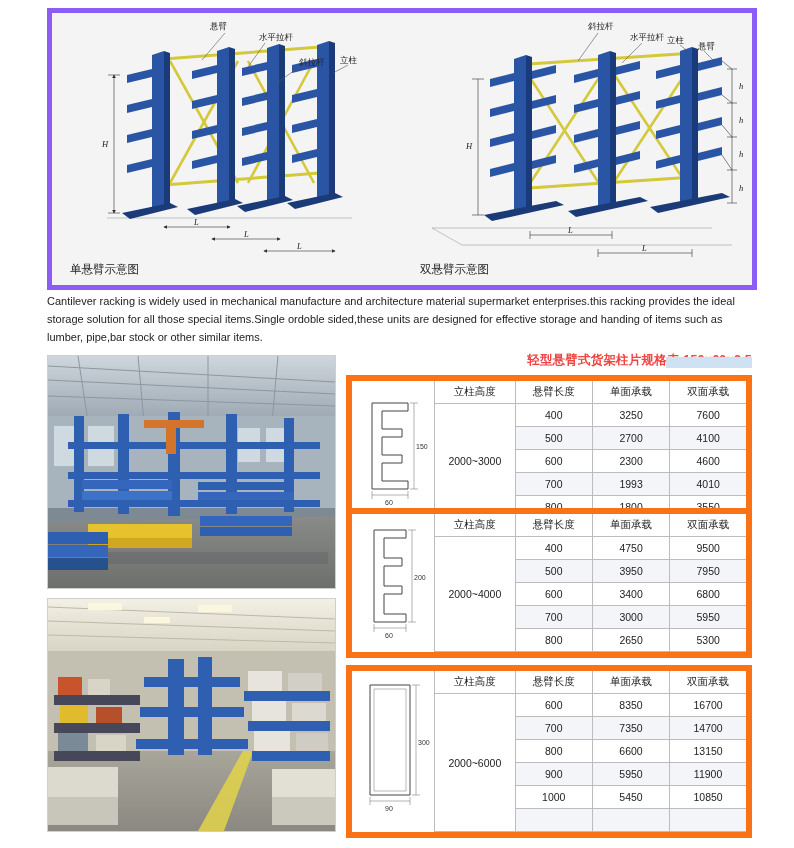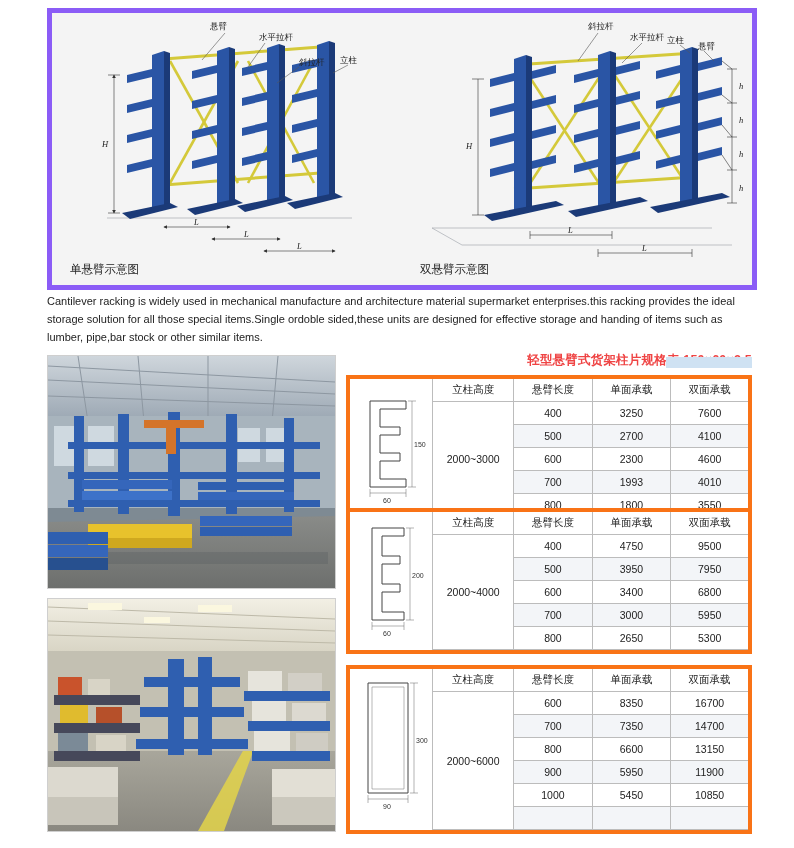--- a/index.html
+++ b/index.html
@@ -54,21 +54,21 @@
     text-align:right;
   }
   .title-bar{
     position:absolute;right:0;top:5px;height:11px;width:86px;
     background:#cfe2f3;
   }
   .block1 .title-bar{width:86px;}
   .block2 .title-bar{width:76px;}
   .block3 .title-bar{width:76px;}
 
-  .tbl-wrap{display:flex;border:4px solid #f97316;background:#fde047;}
+  .tbl-wrap{display:flex;border:6px solid #f97316;background:#fde047;}
   .profile-cell{
     width:82px;border-right:1px solid #bcbcbc;
     position:relative;background:#fff;flex:0 0 82px;
   }
   table.spec{border-collapse:collapse;width:324px;font-size:10.5px;}
   table.spec th, table.spec td{
     border:1px solid #bcbcbc;border-top:none;border-left:none;
     text-align:center;height:22px;padding:0;color:#222;font-weight:normal;
   }
   table.spec tr:first-child th{border-top:none;}

